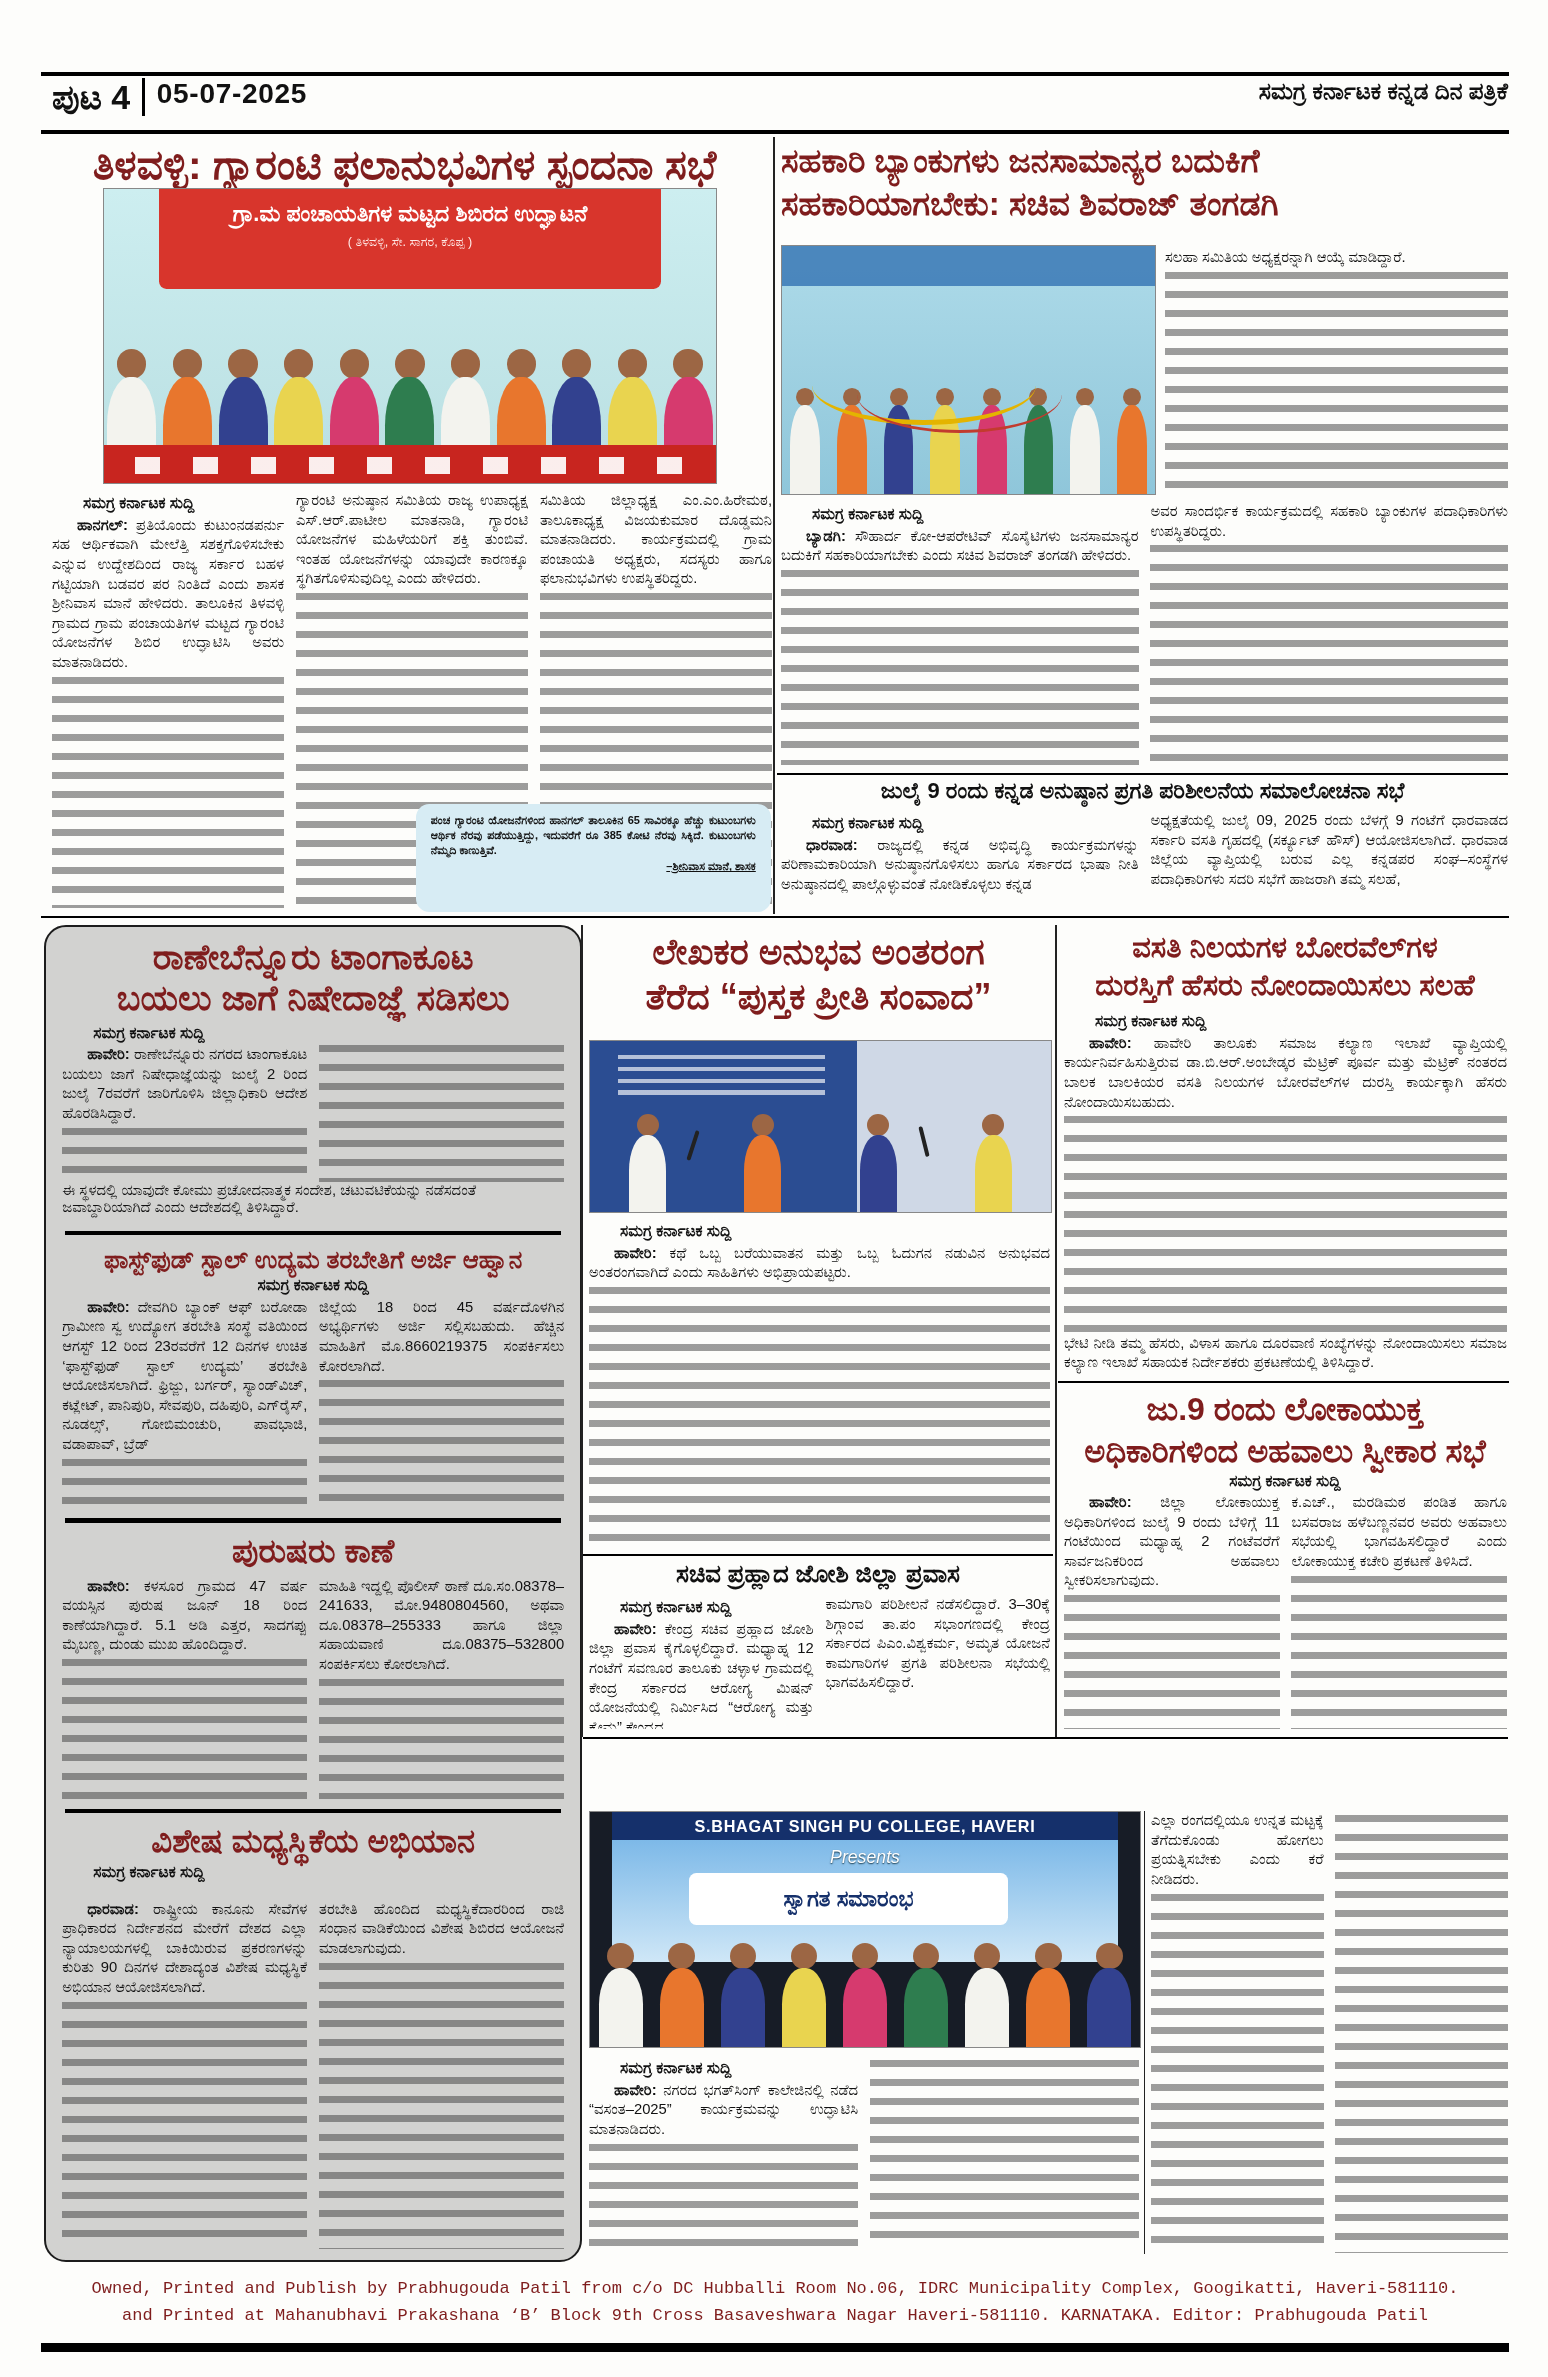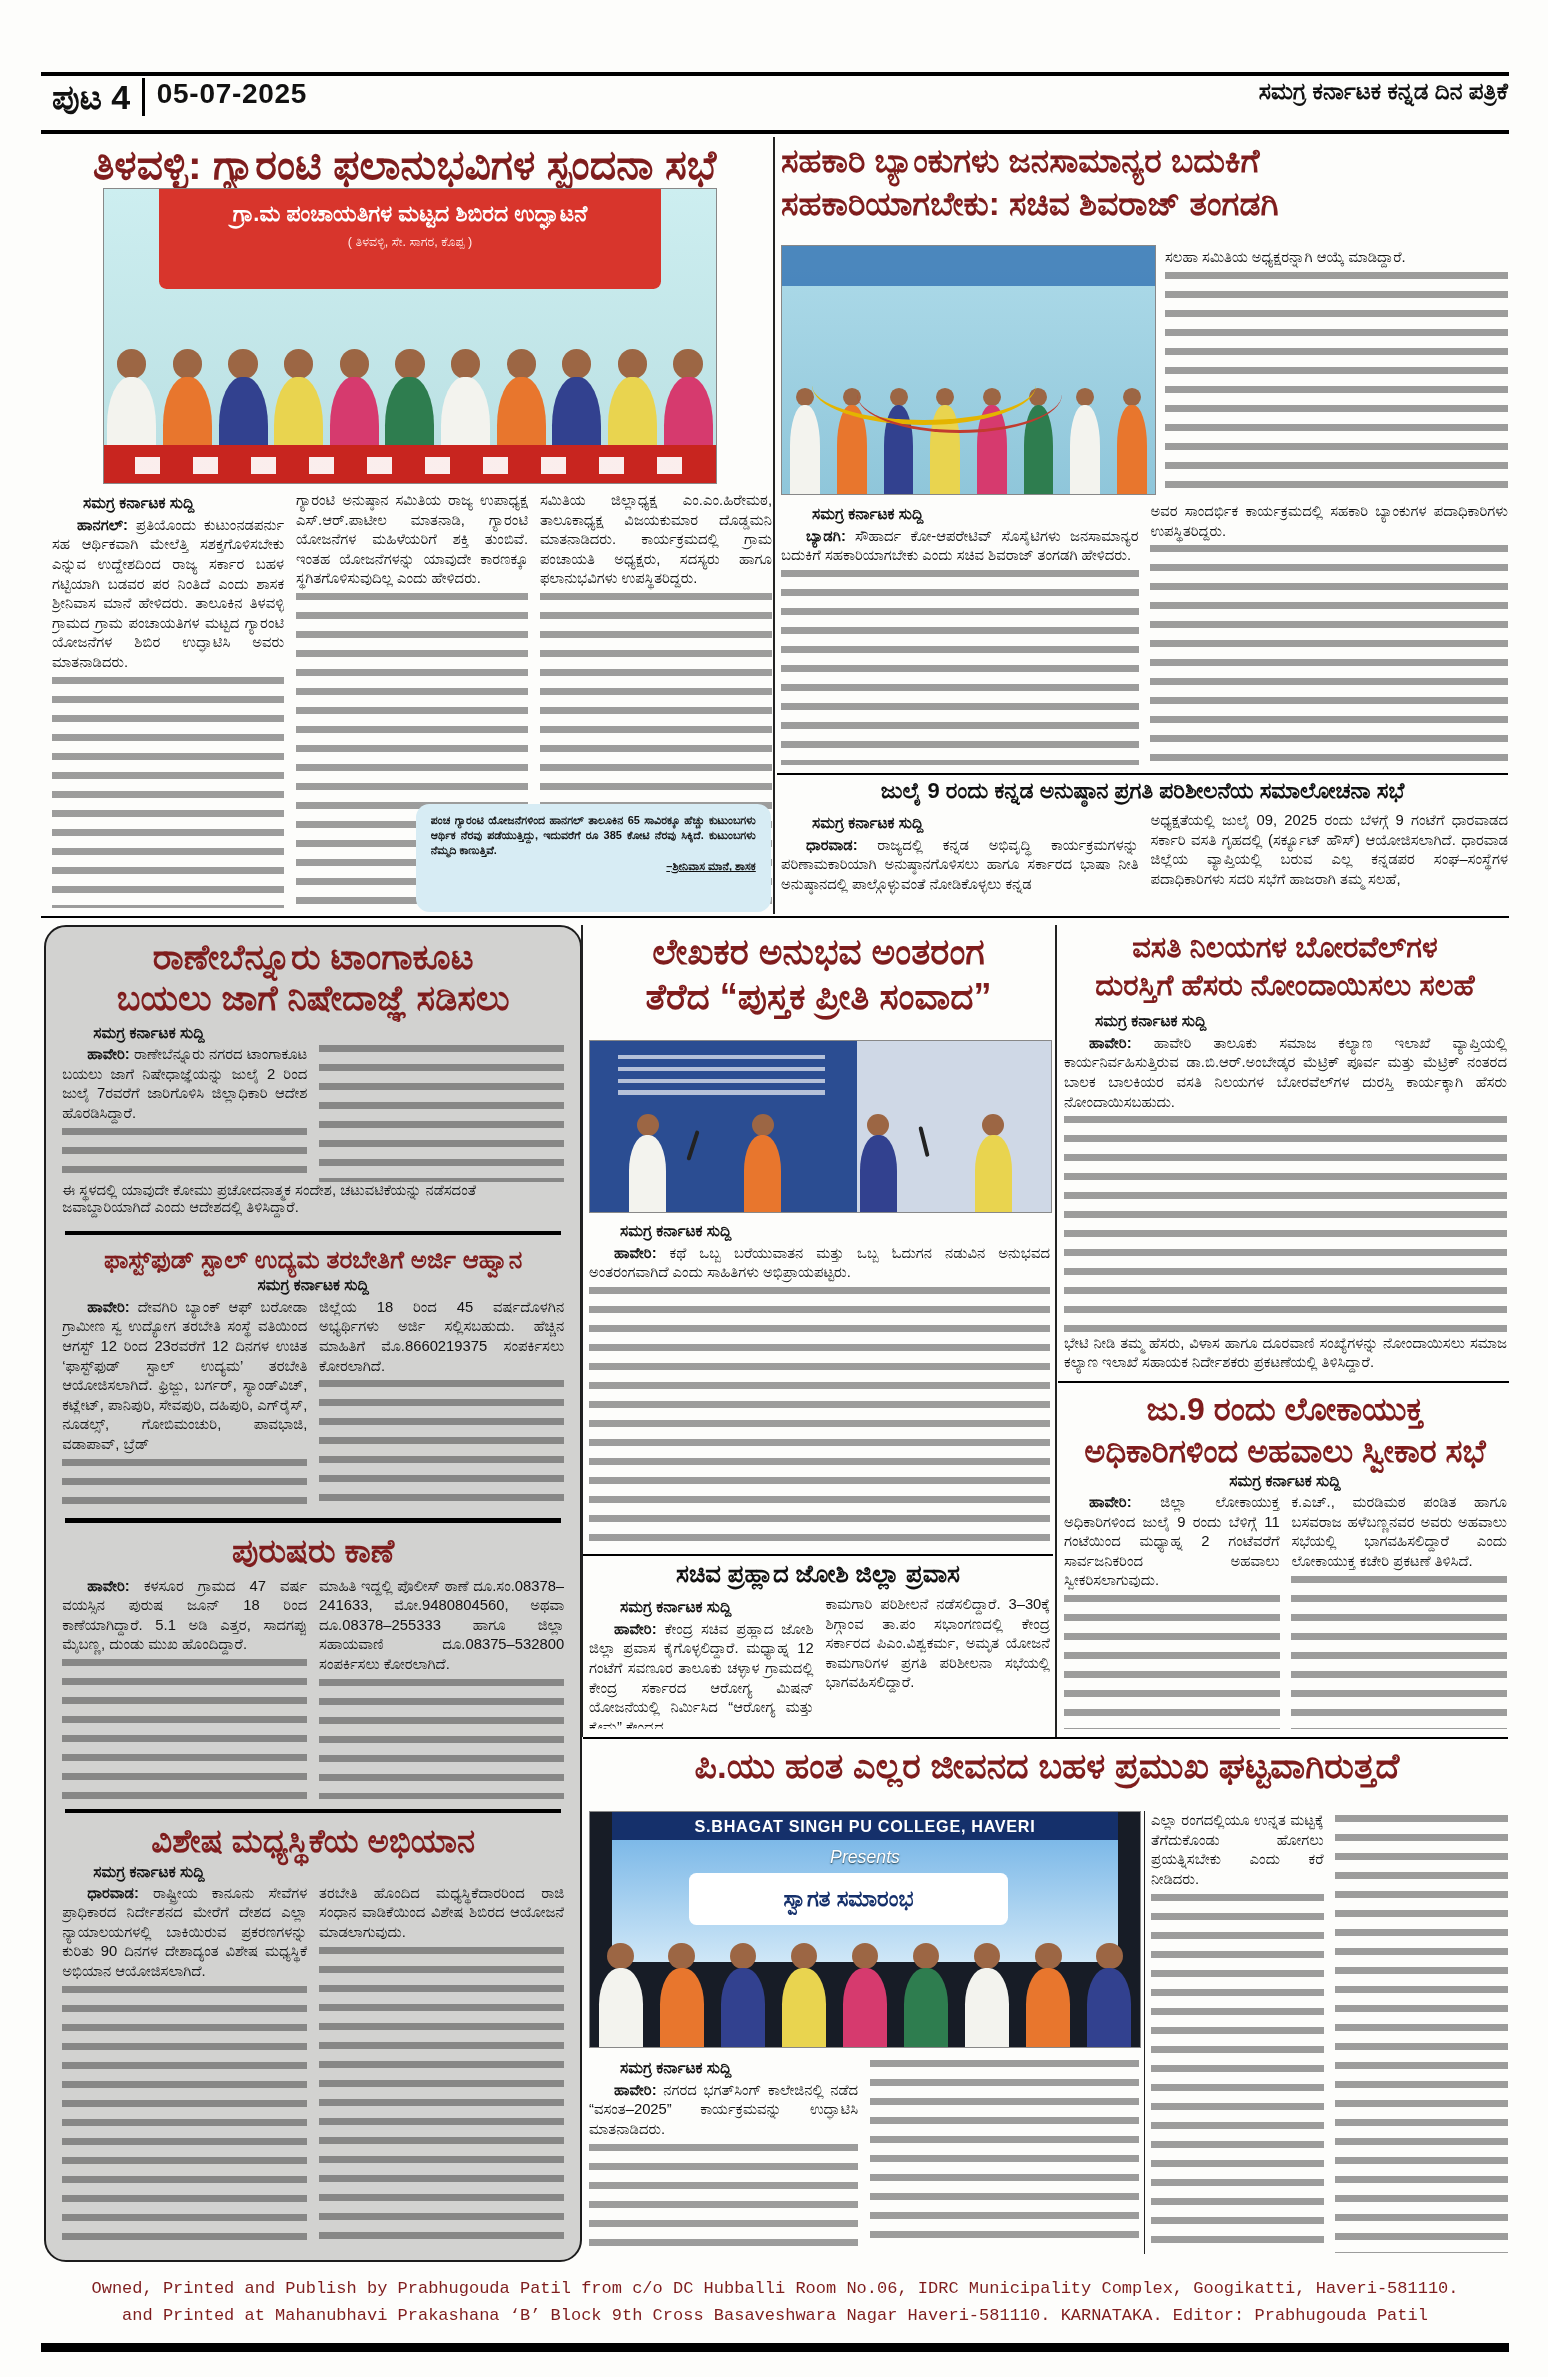--- a/index.html
+++ b/index.html
@@ -305,21 +305,21 @@
       </div>
       <div class="col">
         <p class="para"><span>ಮಾಹಿತಿ ಇದ್ದಲ್ಲಿ ಪೊಲೀಸ್ ಠಾಣೆ ದೂ.ಸಂ.08378–241633, ಮೋ.9480804560, ಅಥವಾ ದೂ.08378–255333 ಹಾಗೂ ಜಿಲ್ಲಾ ಸಹಾಯವಾಣಿ ದೂ.08375–532800 ಸಂಪರ್ಕಿಸಲು ಕೋರಲಾಗಿದೆ.</span></p>
         <div class="fill"></div>
       </div>
     </div>
     <div class="gp-div"></div>
 
     <div class="hl center" style="font-size:32.5px;">ವಿಶೇಷ ಮಧ್ಯಸ್ಥಿಕೆಯ ಅಭಿಯಾನ</div>
     <div class="byline">ಸಮಗ್ರ ಕರ್ನಾಟಕ ಸುದ್ದಿ</div>
-    <div class="cols" style="flex:1;">
+    <div class="cols" style="flex:1;margin-top:16px;">
       <div class="col">
         <p class="para"><span class="ind"></span><b class="dl">ಧಾರವಾಡ:</b> <span>ರಾಷ್ಟ್ರೀಯ ಕಾನೂನು ಸೇವೆಗಳ ಪ್ರಾಧಿಕಾರದ ನಿರ್ದೇಶನದ ಮೇರೆಗೆ ದೇಶದ ಎಲ್ಲಾ ನ್ಯಾಯಾಲಯಗಳಲ್ಲಿ ಬಾಕಿಯಿರುವ ಪ್ರಕರಣಗಳನ್ನು ಕುರಿತು 90 ದಿನಗಳ ದೇಶಾದ್ಯಂತ ವಿಶೇಷ ಮಧ್ಯಸ್ಥಿಕೆ ಅಭಿಯಾನ ಆಯೋಜಿಸಲಾಗಿದೆ.</span></p>
         <div class="fill"></div>
       </div>
       <div class="col">
         <p class="para"><span>ತರಬೇತಿ ಹೊಂದಿದ ಮಧ್ಯಸ್ಥಿಕೆದಾರರಿಂದ ರಾಜಿ ಸಂಧಾನ ವಾಡಿಕೆಯಿಂದ ವಿಶೇಷ ಶಿಬಿರದ ಆಯೋಜನೆ ಮಾಡಲಾಗುವುದು.</span></p>
         <div class="fill"></div>
       </div>
     </div>
   </div>
@@ -400,21 +400,20 @@
       <div class="fill"></div>
     </div>
     <div class="col">
       <p class="para"><span>ಕ.ಎಚ್., ಮರಡಿಮಠ ಪಂಡಿತ ಹಾಗೂ ಬಸವರಾಜ ಹಳೆಬಣ್ಣನವರ ಅವರು ಅಹವಾಲು ಸಭೆಯಲ್ಲಿ ಭಾಗವಹಿಸಲಿದ್ದಾರೆ ಎಂದು ಲೋಕಾಯುಕ್ತ ಕಚೇರಿ ಪ್ರಕಟಣೆ ತಿಳಿಸಿದೆ.</span></p>
       <div class="fill"></div>
     </div>
   </div>
 
   <div class="abs rule" style="left:583px;top:1737px;width:925px;height:2.2px;"></div>
 
-  <div class="abs hl center" style="left:586px;top:1746px;width:922px;font-size:35px;">ಪಿ.ಯು ಹಂತ ಎಲ್ಲರ ಜೀವನದ ಬಹಳ ಪ್ರಮುಖ ಘಟ್ಟವಾಗಿರುತ್ತದೆ</div>
 
   <div class="abs photo photo4" style="left:589px;top:1811px;width:550px;height:235px;">
     <div class="p4-topstrip">S.BHAGAT SINGH PU COLLEGE, HAVERI</div>
     <div class="p4-banner"></div>
     <div class="p4-presents">Presents</div>
     <div class="p4-panel">ಸ್ವಾಗತ ಸಮಾರಂಭ</div>
     <div class="people" style="height:58%;">
         <div class="person">
           <div class="head"></div>
           <div class="torso"></div>

